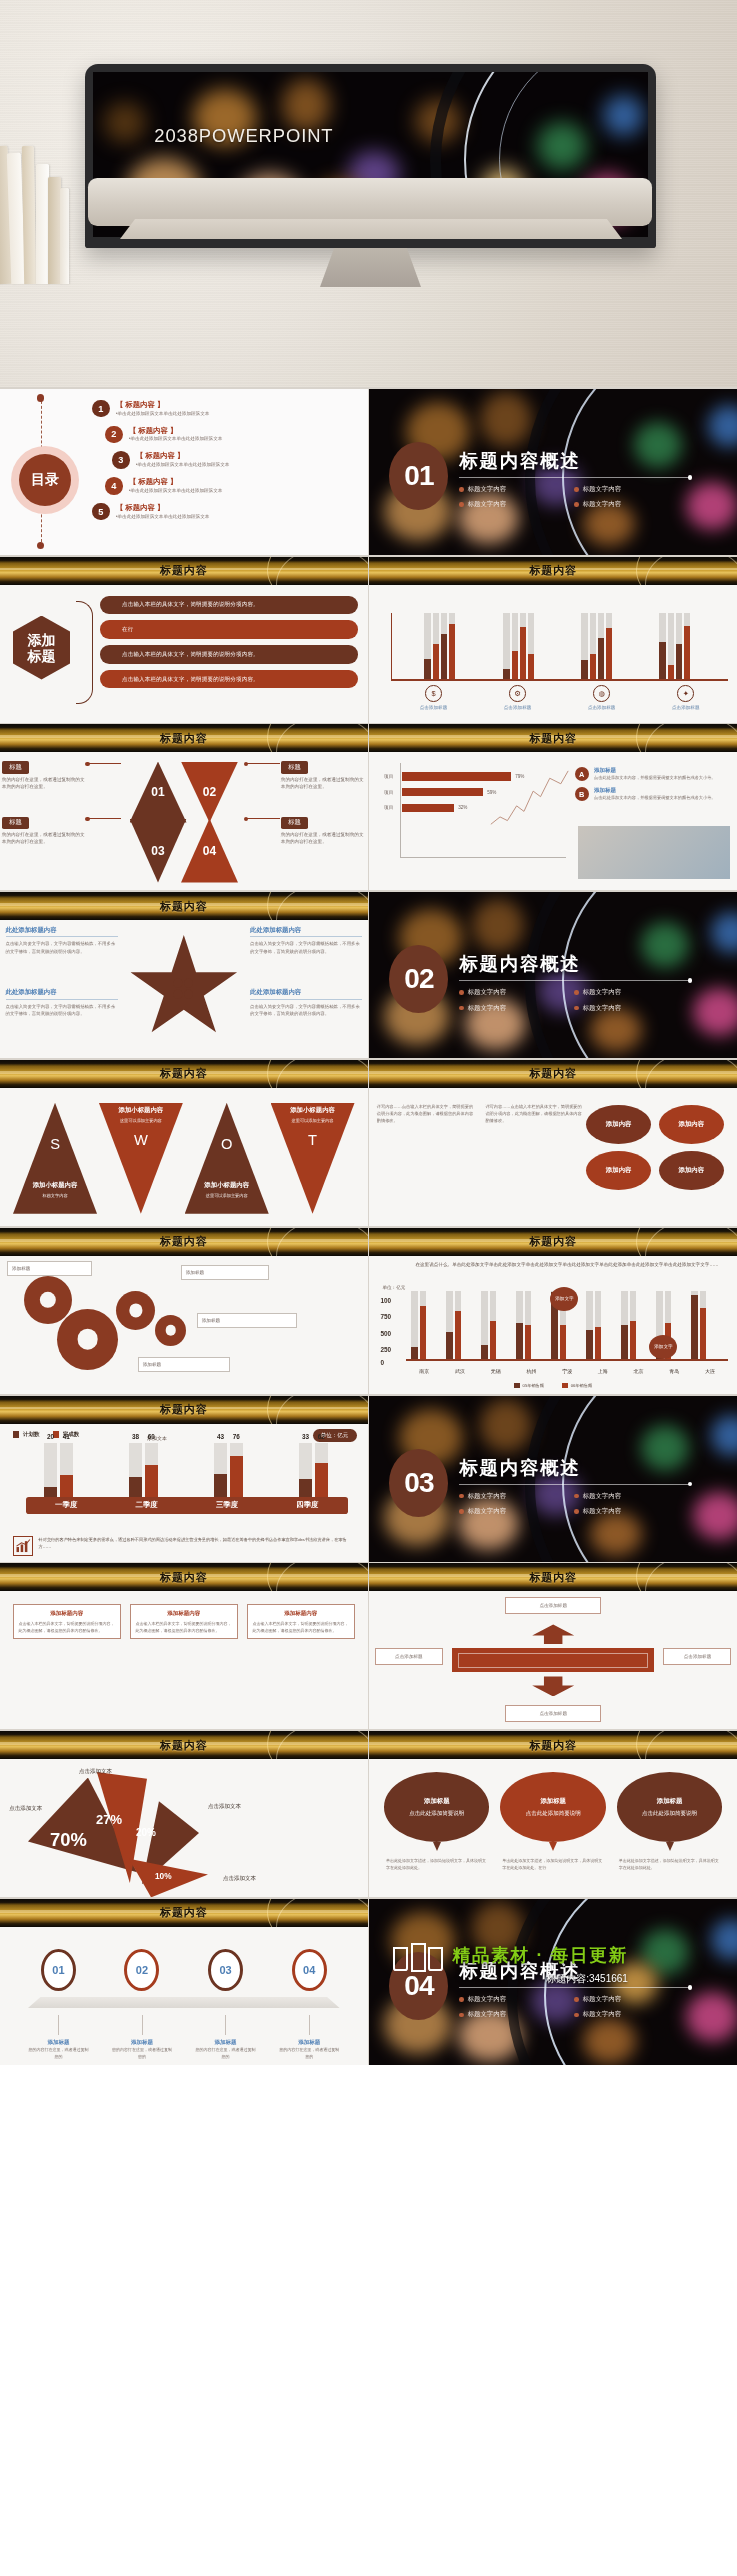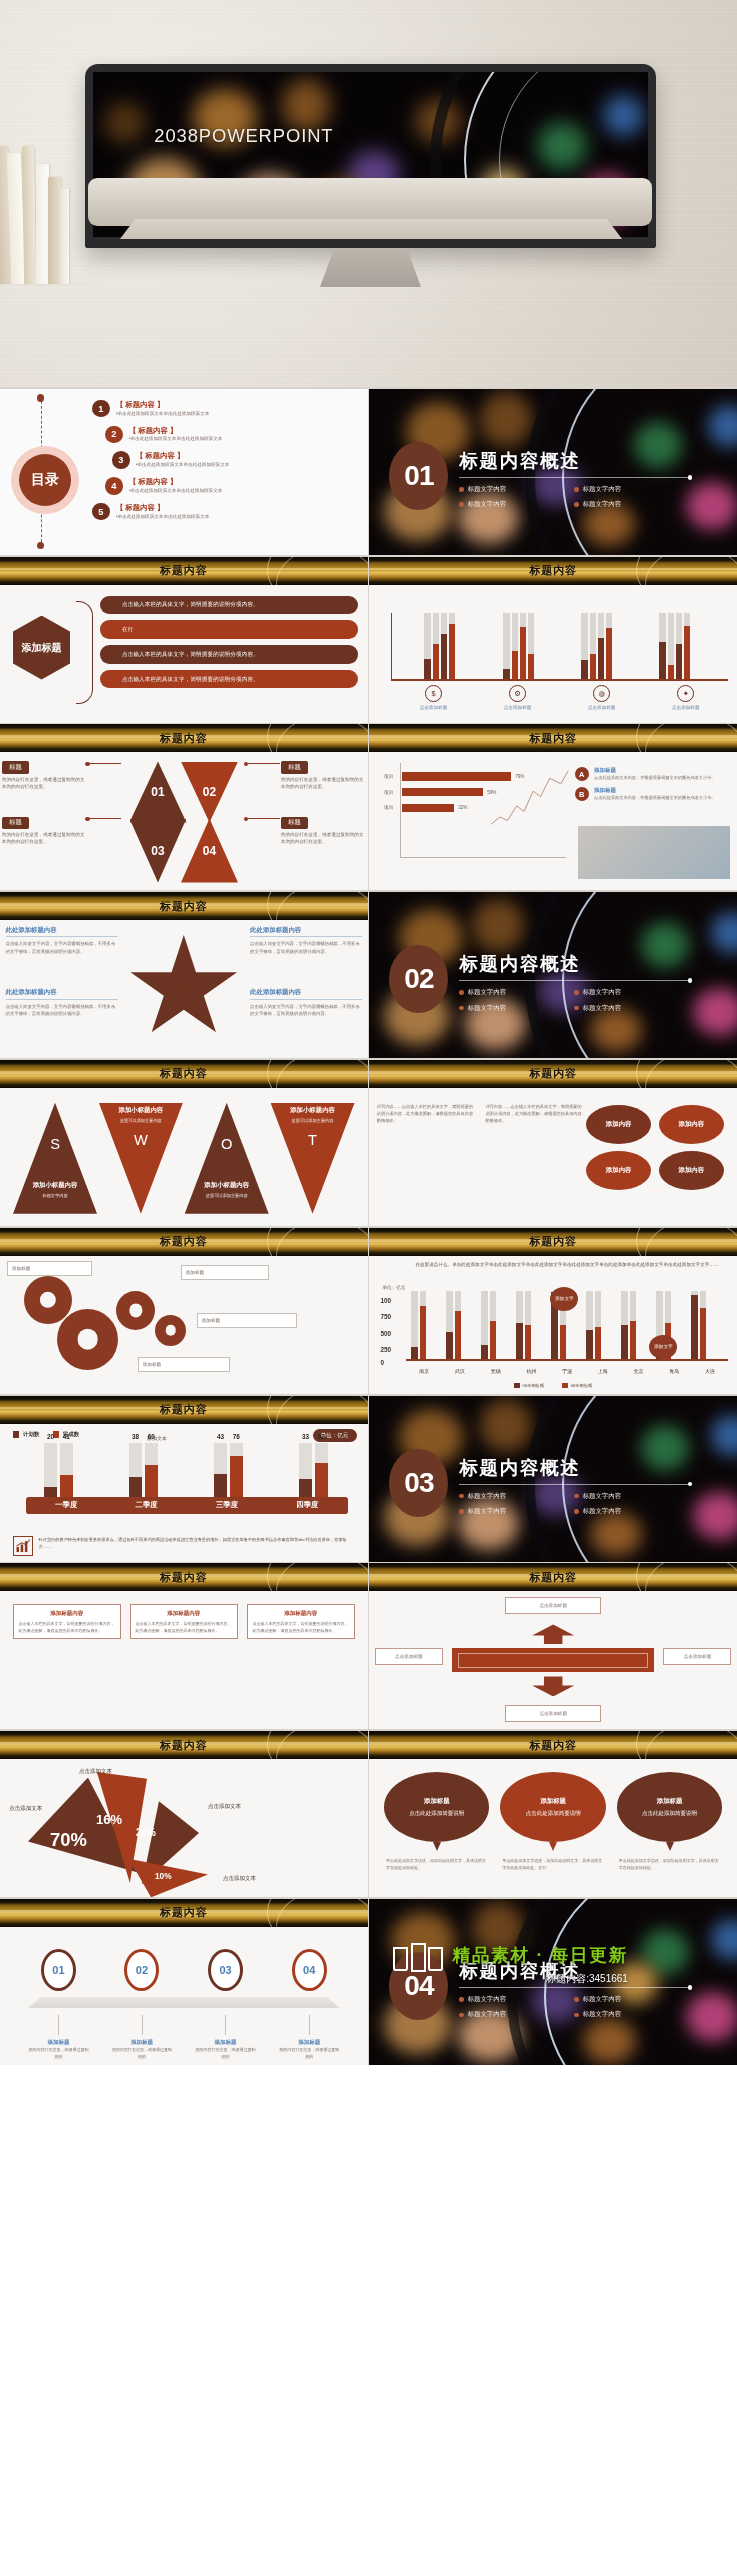--- a/index.html
+++ b/index.html
@@ -101,23 +101,23 @@
                letter-spacing:1.8px; text-shadow:0 1.8px 4.6px rgba(0,0,0,.7); }
   .sec-rule { position:absolute; left:90px; top:88px; width:230px; height:0.9px; background:rgba(255,255,255,.55); }
   .sec-rule:after { content:""; position:absolute; right:-2.8px; top:-1.8px; width:4.6px; height:4.6px;
                     border-radius:50%; background:#fff; }
   .sec-bul { position:absolute; left:90px; top:96px; width:230px; display:flex; flex-wrap:wrap; }
   .sec-bul div { width:50%; color:#f0e9e5; font-size:6.4px; margin-bottom:6.4px; display:flex; align-items:center; gap:3.7px; }
   .sec-bul i { width:4.6px; height:4.6px; border-radius:50%; background:#b85c3a; display:inline-block; }
 
   
   .hexwrap { position:absolute; left:13px; top:31px; }
-  .hex { width:57px; height:64px; background:#6b3422; color:#fff; font-size:10px; font-weight:700;
+  .hex { width:57px; height:64px; background:#6b3422; color:#fff; font-size:14px; font-weight:700;
          clip-path:polygon(50% 0,100% 25%,100% 75%,50% 100%,0 75%,0 25%);
-         display:flex; align-items:center; justify-content:center; line-height:1.15; }
+         display:flex; flex-direction:column; align-items:center; justify-content:center; line-height:1.15; }
   .brace { position:absolute; left:76px; top:16.6px; width:16.6px; height:103px;
            border:1.8px solid #6b3422; border-left:none; border-radius:0 14.7px 14.7px 0; }
   .pills { position:absolute; left:100px; top:11px; right:9.2px; }
   .pill { height:18.4px; border-radius:9.2px; margin-bottom:6.4px; color:#fff; font-size:5.5px;
           display:flex; align-items:center; padding-left:22px; letter-spacing:0.2px; }
   .pill.d { background:#6b3422; } .pill.l { background:#a53c1e; }
 
   
   .vbar-axis { position:absolute; left:22px; top:28px; bottom:42px; border-left:1.4px solid #8e3a22; }
   .vbar-base { position:absolute; left:22px; right:9.2px; bottom:42px; height:1.4px; background:#8e3a22; }
@@ -1110,21 +1110,21 @@
             <div class="sl" style="left:28px;top:9.2px;width:109px;height:103px;background:#6b3422;
                         clip-path:polygon(55% 0,100% 92%,0 62%)"></div>
             <div class="sl" style="left:81px;top:3.7px;width:66px;height:111px;background:#a53c1e;
                         clip-path:polygon(24% 0,100% 6%,74% 100%)"></div>
             <div class="sl" style="left:122px;top:33px;width:77px;height:83px;background:#6b3422;
                         clip-path:polygon(48% 0,100% 38%,26% 100%)"></div>
             <div class="sl" style="left:129px;top:88px;width:79px;height:41px;background:#a53c1e;
                         clip-path:polygon(0 6%,100% 44%,28% 100%)"></div>
 
             <span class="pct" style="left:50px;top:61px;font-size:18.4px">70%</span>
-            <span class="pct" style="left:96px;top:44px;font-size:13px">16%</span>
+            <span class="pct" style="left:96px;top:44px;font-size:13px">27%</span>
             <span class="pct" style="left:136px;top:59px;font-size:10px">20%</span>
             <span class="pct" style="left:155px;top:103px;font-size:8.3px">10%</span>
 
             <span class="cap" style="left:79px;top:0">点击添加文本</span>
             <span class="cap" style="left:9.2px;top:37px">点击添加文本</span>
             <span class="cap" style="left:208px;top:35px">点击添加文本</span>
             <span class="cap" style="left:223px;top:107px">点击添加文本</span>
           </div>
         </div>
       </div>

